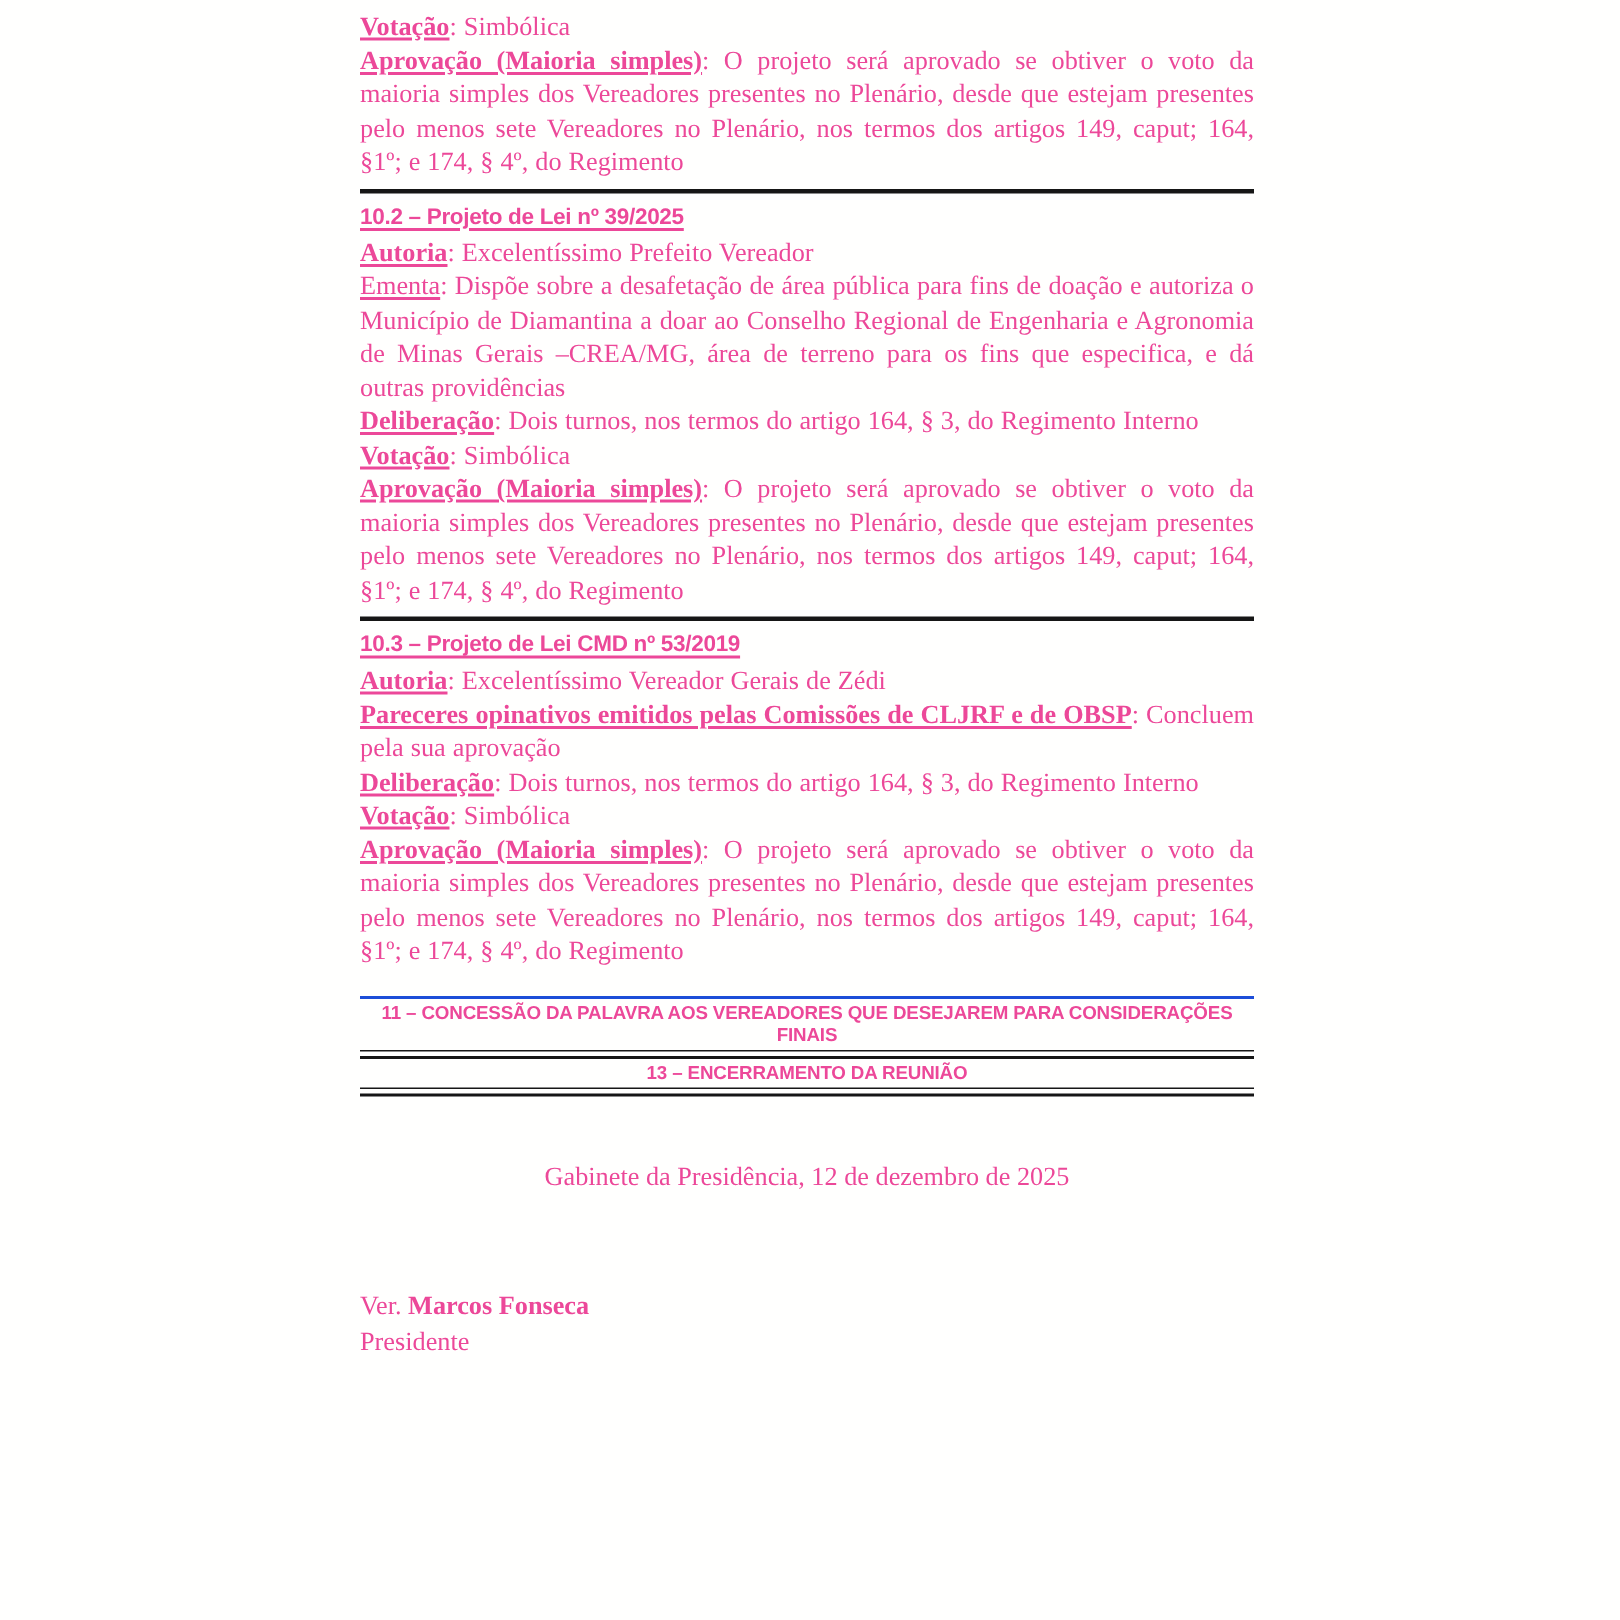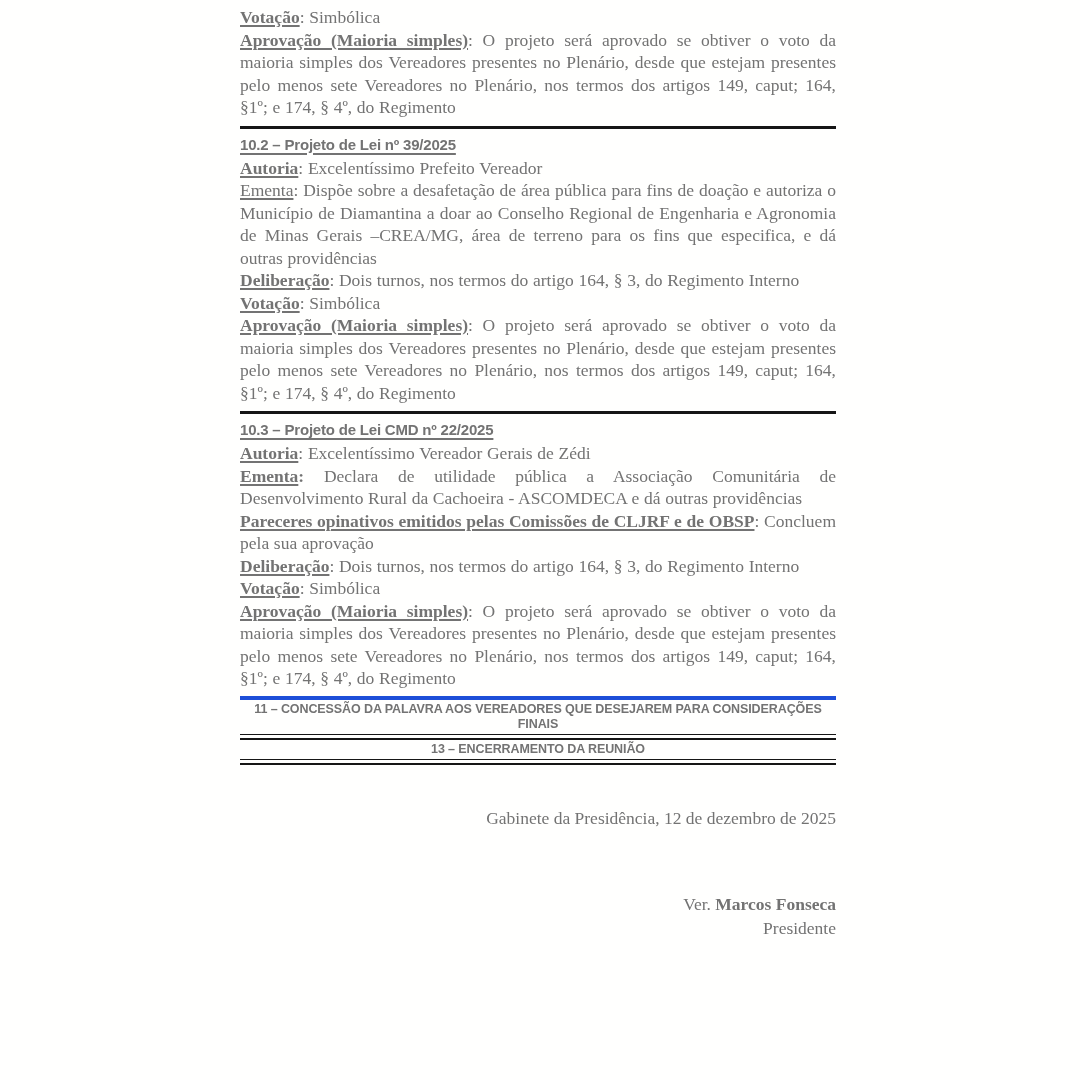--- a/index.html
+++ b/index.html
@@ -1,21 +1,21 @@
 <!DOCTYPE html>
 <html><head>
 <meta charset="utf-8">
 <style>
   html,body{margin:0;padding:0;background:#ffffff;}
   .page{
     position:relative;
     width:1080px;height:1080px;
     background:#fffffe;
     font-family:"Liberation Serif", serif;
-    color:#737373;
+    color:#ec4899;
     overflow:hidden;
     text-decoration:underline;
   }
   .column{
     position:absolute;
     left:240px;top:6px;
     width:596px;
   }
   .para{
     margin:0;
@@ -38,46 +38,46 @@
     line-height:23px;
     letter-spacing:-0.2px;
     margin:0 0 1px 0;
   }
   .sec-head .hd{
     text-decoration:underline;
     text-decoration-thickness:1.8px;
     text-underline-offset:3px;
   }
   .agenda{
-    margin-top:6px;
-    border-top:4px solid #1d4ed8;
+    margin-top:19px;
+    border-top:2px solid #1d4ed8;
   }
   .agenda-row{
     border-bottom:2.5px solid #161616;
     padding:2px 0 3px 0;
   }
   .agenda-text{
     font-family:"Liberation Sans", sans-serif;
     font-weight:bold;
     font-size:12.5px;
     line-height:15px;
     letter-spacing:-0.1px;
     text-align:center;
     border-bottom:1.6px solid #161616;
     padding-bottom:2px;
   }
   .dateline{
     margin-top:42px;
-    text-align:right;
+    text-align:center;
     font-size:17.5px;
     line-height:22.5px;
   }
   .signature{
     margin-top:63px;
-    text-align:right;
+    text-align:left;
     font-size:17.5px;
     line-height:24px;
   }
 </style>
 </head>
 <body>
 
 <div class="page">
   <div class="column">
 
@@ -87,23 +87,22 @@
     <div class="sec">
       <div class="sec-head"><span class="hd">10.2 – Projeto de Lei nº 39/2025</span></div>
       <p class="para"><span class="lbl b">Autoria</span><span>: </span><span>Excelentíssimo Prefeito Vereador</span></p>
       <p class="para"><span class="lbl">Ementa</span><span>: </span><span>Dispõe sobre a desafetação de área pública para fins de doação e autoriza o Município de Diamantina a doar ao Conselho Regional de Engenharia e Agronomia de Minas Gerais –CREA/MG, área de terreno para os fins que especifica, e dá outras providências</span></p>
       <p class="para"><span class="lbl b">Deliberação</span><span>: </span><span>Dois turnos, nos termos do artigo 164, § 3, do Regimento Interno</span></p>
       <p class="para"><span class="lbl b">Votação</span><span>: </span><span>Simbólica</span></p>
       <p class="para"><span class="lbl b">Aprovação (Maioria simples)</span><span>: </span><span>O projeto será aprovado se obtiver o voto da maioria simples dos Vereadores presentes no Plenário, desde que estejam presentes pelo menos sete Vereadores no Plenário, nos termos dos artigos 149, caput; 164, §1º; e 174, § 4º, do Regimento</span></p>
     </div>
 
     <div class="sec">
-      <div class="sec-head"><span class="hd">10.3 – Projeto de Lei CMD nº 22/2025</span></div>
+      <div class="sec-head"><span class="hd">10.3 – Projeto de Lei CMD nº 53/2019</span></div>
       <p class="para"><span class="lbl b">Autoria</span><span>: </span><span>Excelentíssimo Vereador Gerais de Zédi</span></p>
-      <p class="para"><span class="lbl b">Ementa</span><span class="b">: </span><span>Declara de utilidade pública a Associação Comunitária de Desenvolvimento Rural da Cachoeira - ASCOMDECA e dá outras providências</span></p>
       <p class="para"><span class="lbl b">Pareceres opinativos emitidos pelas Comissões de CLJRF e de OBSP</span><span>: </span><span>Concluem pela sua aprovação</span></p>
       <p class="para"><span class="lbl b">Deliberação</span><span>: </span><span>Dois turnos, nos termos do artigo 164, § 3, do Regimento Interno</span></p>
       <p class="para"><span class="lbl b">Votação</span><span>: </span><span>Simbólica</span></p>
       <p class="para"><span class="lbl b">Aprovação (Maioria simples)</span><span>: </span><span>O projeto será aprovado se obtiver o voto da maioria simples dos Vereadores presentes no Plenário, desde que estejam presentes pelo menos sete Vereadores no Plenário, nos termos dos artigos 149, caput; 164, §1º; e 174, § 4º, do Regimento</span></p>
     </div>
 
     <div class="agenda">
       <div class="agenda-row">
         <div class="agenda-text">11 – CONCESSÃO DA PALAVRA AOS VEREADORES QUE DESEJAREM PARA CONSIDERAÇÕES FINAIS</div>
       </div>

